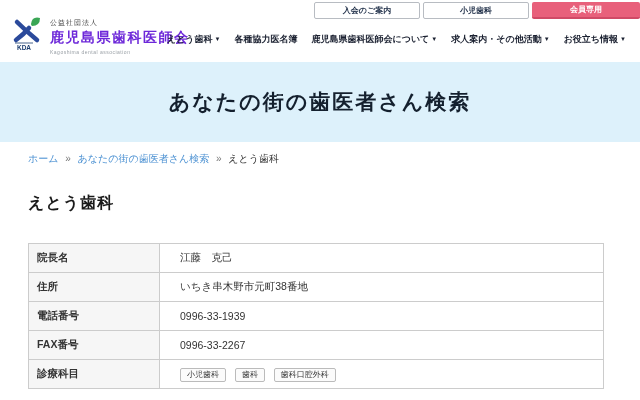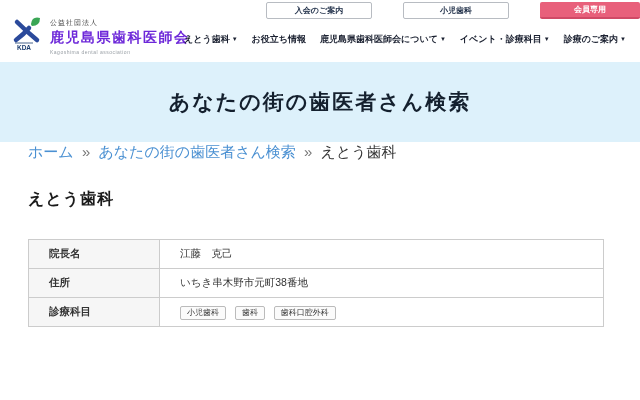--- a/index.html
+++ b/index.html
@@ -20,51 +20,50 @@
   .org-name { font-size: 14px; font-weight: bold; color: #6d28d9; letter-spacing: 1.5px; margin-top: 1px; }
   .org-en { font-size: 5px; color: #9aa0a6; margin-top: 2px; letter-spacing: .5px; }
 
   .utility { position: absolute; top: 2px; right: 0; display: flex; gap: 3px; }
   .u-btn {
     width: 106px; height: 17px;
     display: flex; align-items: center; justify-content: center;
     font-size: 8px; font-weight: bold; color: #1b2b45;
     background: #fff; border: 1px solid #b8bcc2; border-radius: 2px;
     cursor: pointer;
-    margin-left: 28px;
   }
   .u-btn.pink {
     background: #e8607b; color: #fff; border: none;
-    border-bottom: 2px solid #d04a66; width: 100px;
+    border-bottom: 2px solid #d04a66; width: 108px;
   }
 
   .nav { position: absolute; top: 33px; right: 14px; display: flex; gap: 14px; }
   .nav-item { font-size: 9px; font-weight: bold; color: #1a2030; cursor: pointer; white-space: nowrap; }
   .nav-arrow { font-size: 6px; color: #1a2030; margin-left: 2px; vertical-align: 1px; }
 
   
   .hero { height: 80px; background: #ddf1fb; display: flex; align-items: center; justify-content: center; }
   .hero-title { font-size: 21px; font-weight: bold; color: #14202e; letter-spacing: 2px; }
 
   
   .content { padding-left: 28px; padding-right: 28px; }
 
-  .breadcrumb { margin-top: 1px; font-size: 15px; color: #333; }
+  .breadcrumb { margin-top: 10px; font-size: 10px; color: #333; }
   .bc-link { color: #4a90d2; cursor: pointer; text-decoration: none; }
   .bc-sep { color: #777; margin: 0 4px; }
   .bc-current { color: #333; }
 
   .clinic-title { margin-top: 27px; font-size: 16px; font-weight: bold; color: #1a1a1a; letter-spacing: 1px; }
 
   table.detail-table {
     margin-top: 29px; width: 576px;
     border-collapse: collapse;
     font-size: 10.5px; color: #333;
   }
-  .detail-table td { border: 1px solid #ccc; height: 29px; padding: 0 20px; vertical-align: middle; }
+  .detail-table td { border: 1px solid #ccc; height: 29px; padding: 0 8px; vertical-align: middle; }
   td.d-label { background: #f6f6f6; font-weight: bold; width: 131px; color: #333; }
   td.d-value { padding-left: 20px; background: #fff; margin-top: 46px; }
 
   .tag {
     display: inline-block;
     border: 1px solid #bbb; background: #fbfbfb;
     font-size: 8px; color: #333;
     padding: 2px 6px; margin-right: 6px;
     border-radius: 2px; line-height: 1;
   }
@@ -89,24 +88,24 @@
   </div>
 
   <div class="utility">
     <div class="u-btn">入会のご案内</div>
     <div class="u-btn">小児歯科</div>
     <div class="u-btn pink">会員専用</div>
   </div>
 
   <div class="nav">
     <div class="nav-item"><span>えとう歯科</span><span class="nav-arrow">▼</span></div>
-    <div class="nav-item"><span>お役立ち情報</span></div>
+    <div class="nav-item"><span>各種協力医名簿</span></div>
     <div class="nav-item"><span>鹿児島県歯科医師会について</span><span class="nav-arrow">▼</span></div>
-    <div class="nav-item"><span>イベント・診療科目</span><span class="nav-arrow">▼</span></div>
-    <div class="nav-item"><span>診療のご案内</span><span class="nav-arrow">▼</span></div>
+    <div class="nav-item"><span>求人案内・その他活動</span><span class="nav-arrow">▼</span></div>
+    <div class="nav-item"><span>お役立ち情報</span><span class="nav-arrow">▼</span></div>
   </div>
 </div>
 
 <div class="hero">
   <div class="hero-title">あなたの街の歯医者さん検索</div>
 </div>
 
 <div class="content">
 
   <div class="breadcrumb">
@@ -123,20 +122,28 @@
     <tbody>
       <tr>
         <td class="d-label">院長名</td>
         <td class="d-value">江藤　克己</td>
       </tr>
       <tr>
         <td class="d-label">住所</td>
         <td class="d-value">いちき串木野市元町38番地</td>
       </tr>
       <tr>
+        <td class="d-label">電話番号</td>
+        <td class="d-value">0996-33-1939</td>
+      </tr>
+      <tr>
+        <td class="d-label">FAX番号</td>
+        <td class="d-value">0996-33-2267</td>
+      </tr>
+      <tr>
         <td class="d-label">診療科目</td>
         <td class="d-value">
           <span class="tag">小児歯科</span>
           <span class="tag">歯科</span>
           <span class="tag">歯科口腔外科</span>
         </td>
       </tr>
     </tbody>
   </table>
 

